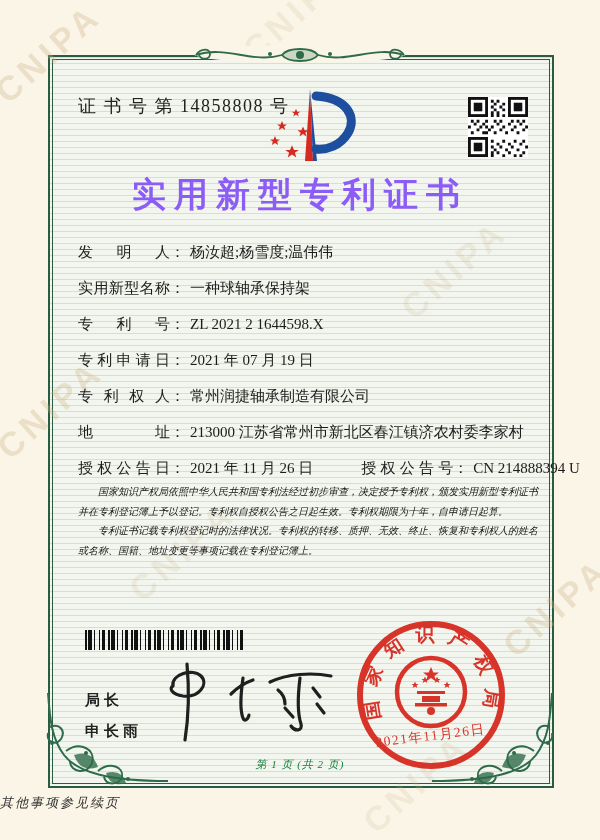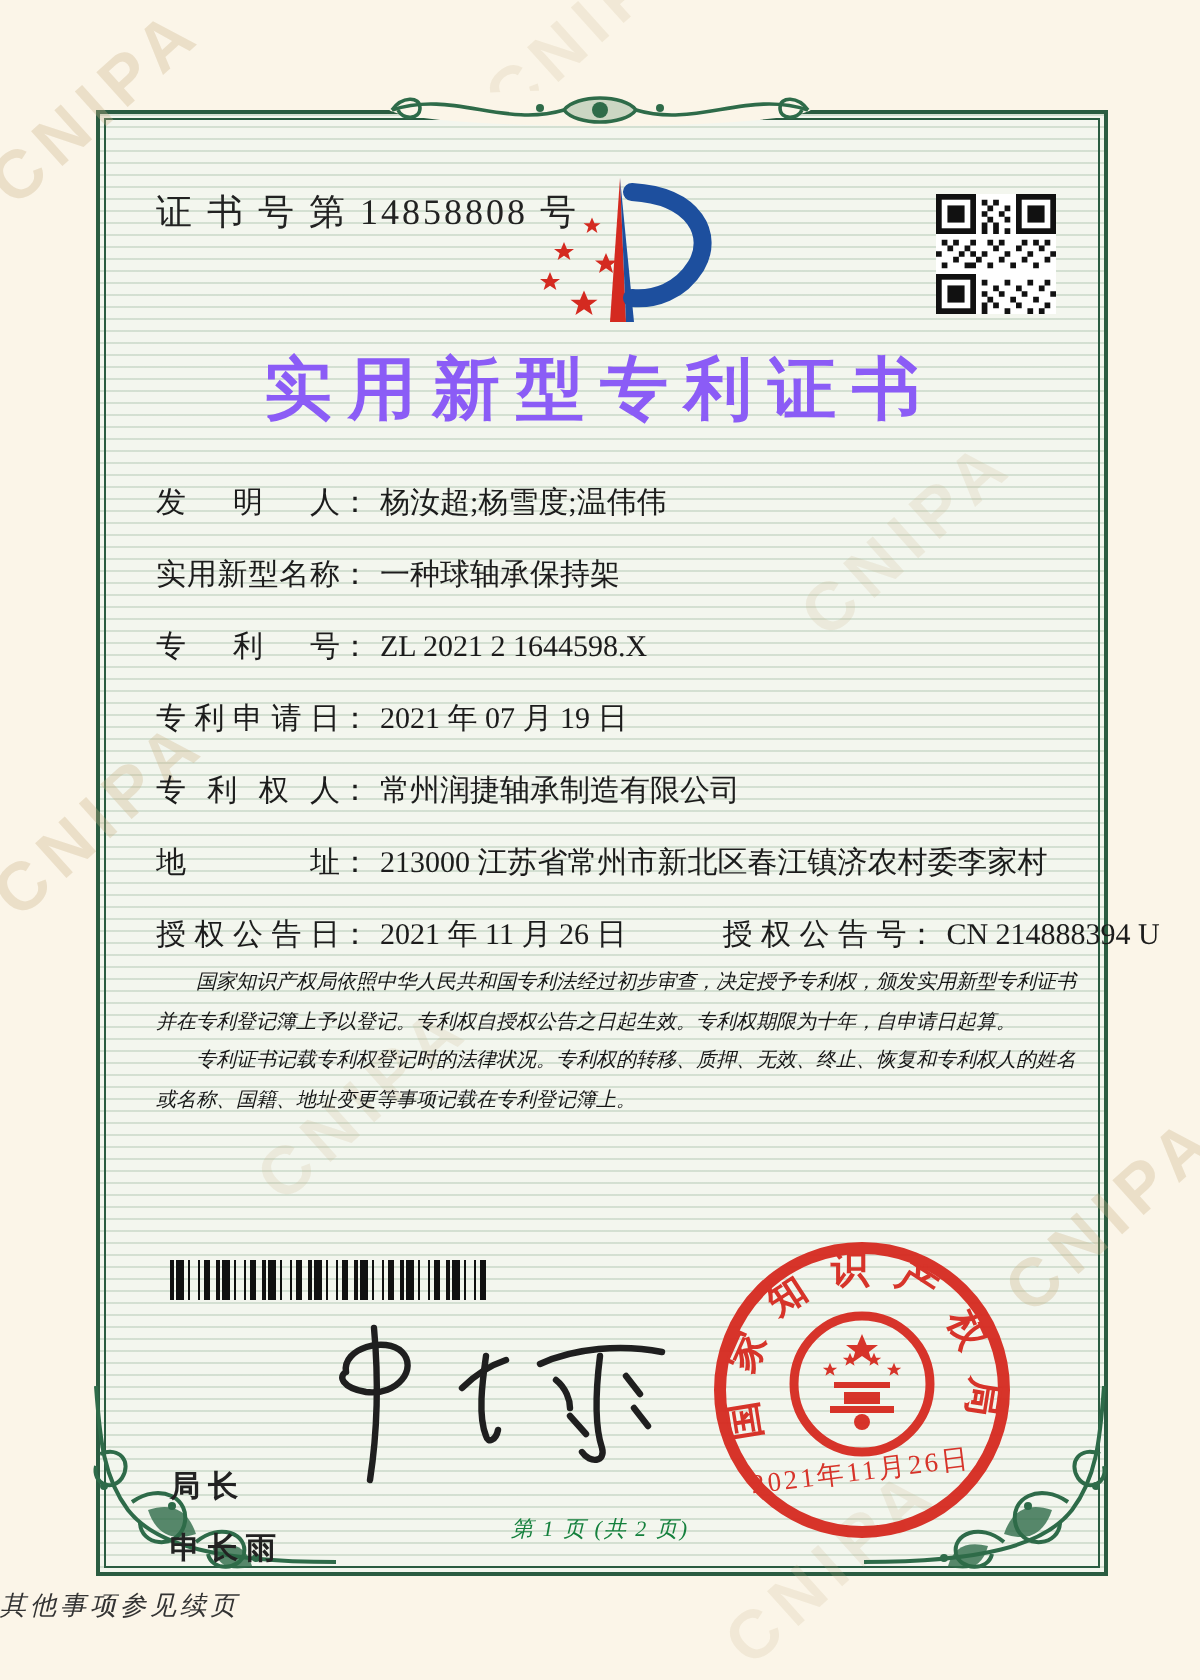--- a/index.html
+++ b/index.html
@@ -35,21 +35,21 @@
   .paras{position:absolute;z-index:3;left:78px;top:482px;width:460px;font-size:10px;
          line-height:19.5px;font-style:italic;color:#161616;text-align:justify;}
   .paras p{margin:0;text-indent:2em;}
   
   .barcode{position:absolute;z-index:3;left:85px;top:630px;width:158px;height:20px;
     background:repeating-linear-gradient(90deg,#101010 0 2px,transparent 2px 3px,#101010 3px 7px,
       transparent 7px 9px,#101010 9px 10px,transparent 10px 14px,#101010 14px 15px,
       transparent 15px 17px,#101010 17px 20px,transparent 20px 23px);}
   .officer{position:absolute;z-index:3;left:85px;top:684px;
            font-family:"Liberation Sans","DejaVu Sans",sans-serif;font-weight:700;
-           font-size:15px;letter-spacing:4px;line-height:31px;color:#222;margin-top:44px;}
+           font-size:15px;letter-spacing:4px;line-height:31px;color:#222;}
   .signature{position:absolute;z-index:3;left:135px;top:652px;}
   .seal{position:absolute;z-index:4;left:350px;top:616px;opacity:.94;}
   .seal text{font-family:"Liberation Serif","DejaVu Serif",serif;}
   .page-num{position:absolute;z-index:3;left:0;right:0;top:757px;text-align:center;
             font-size:11px;font-style:italic;letter-spacing:1px;color:#15803d;}
   .footer-note{position:absolute;z-index:3;left:0;right:0;top:794px;text-align:left;
                font-size:13px;font-style:italic;letter-spacing:2px;color:#333;}
 </style>
 </head>
 <body>

